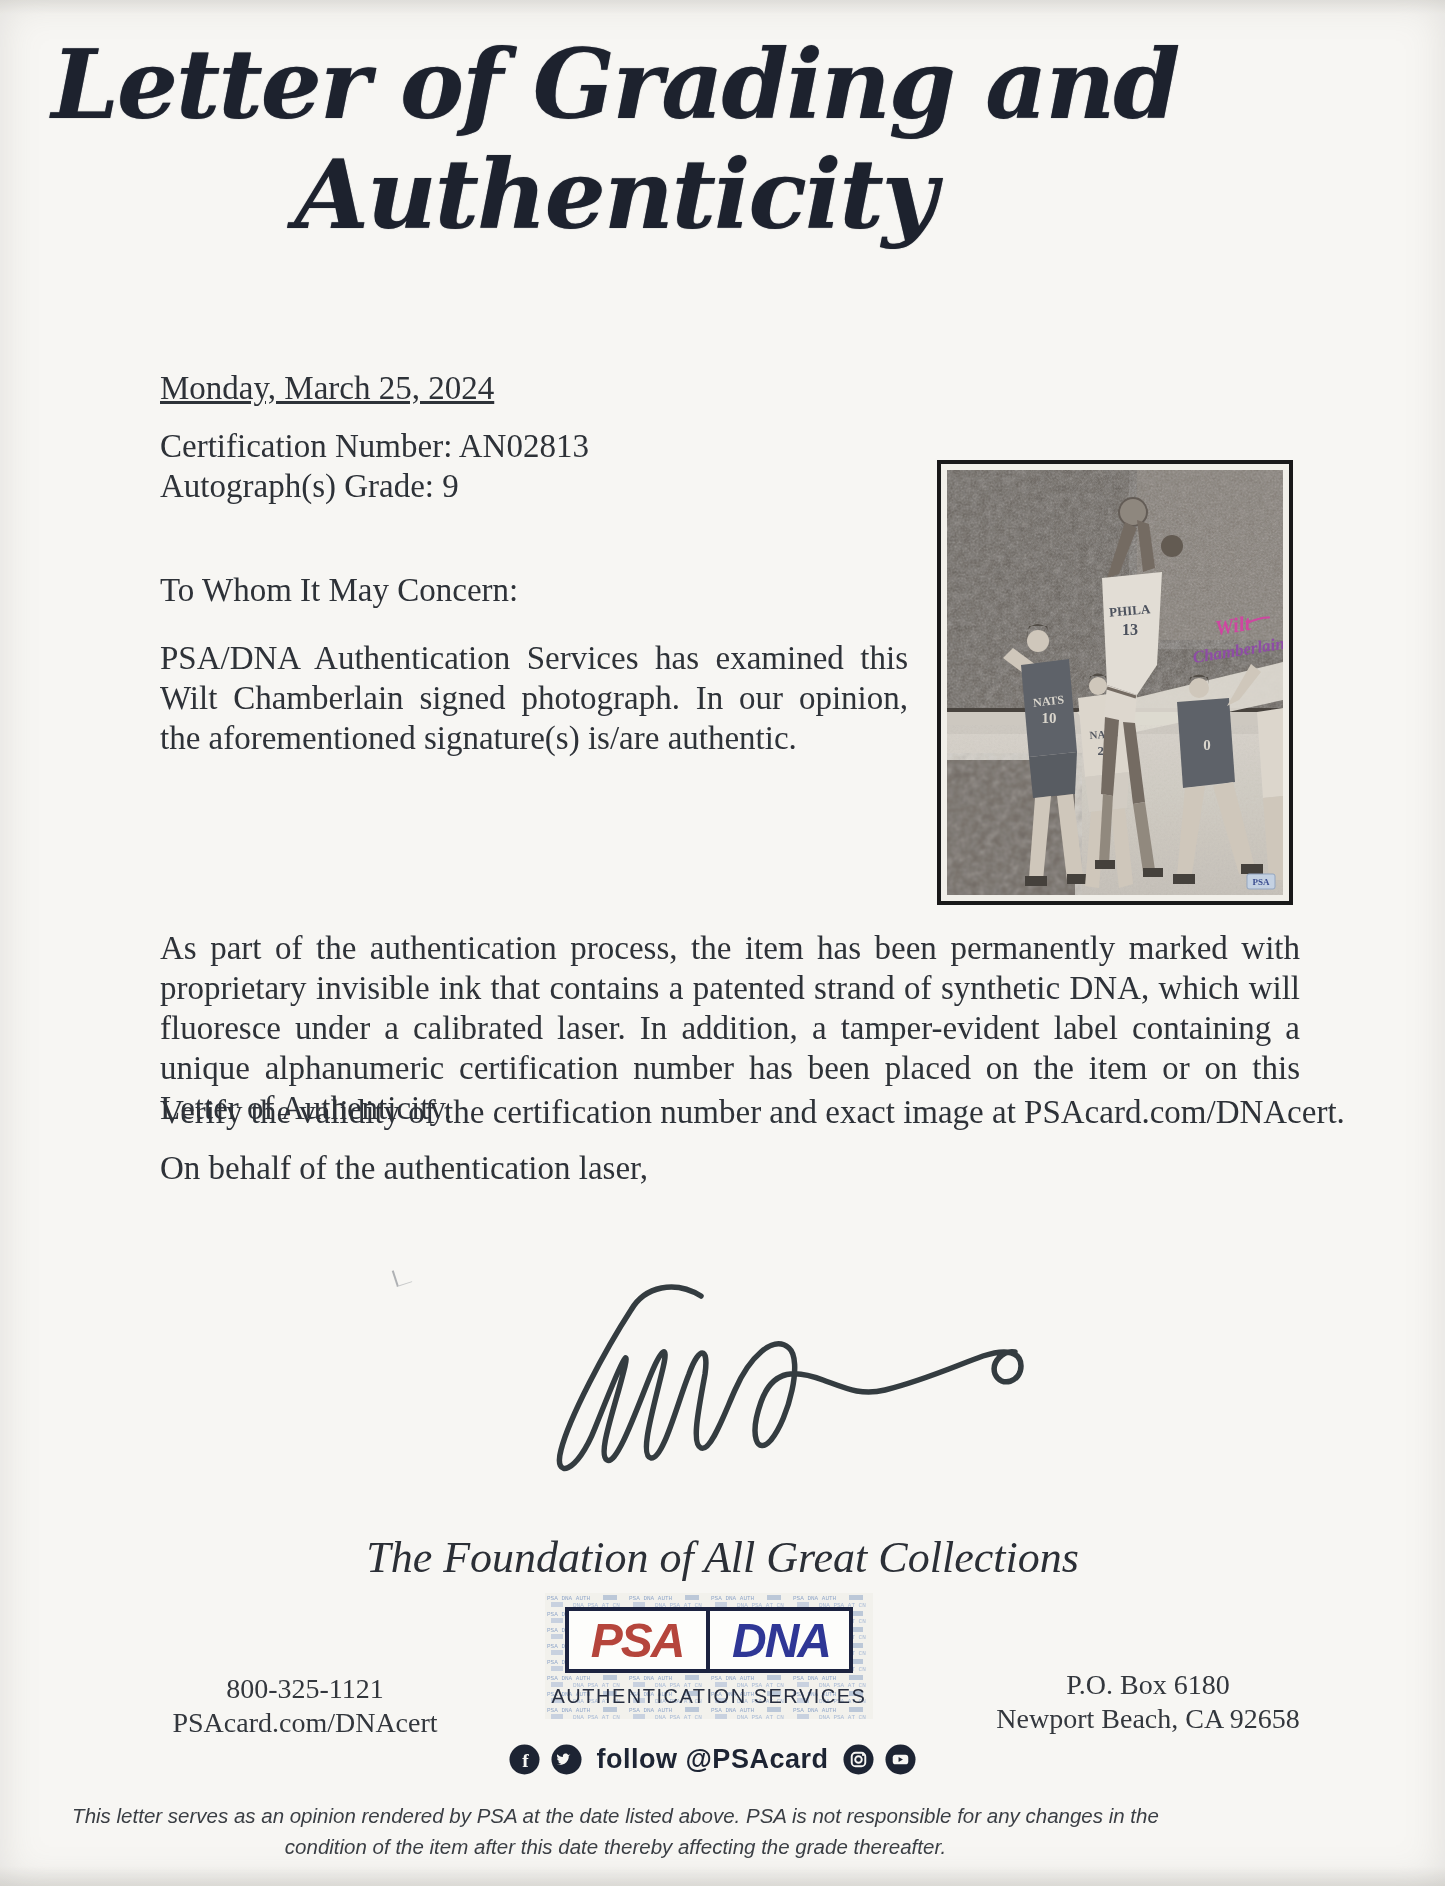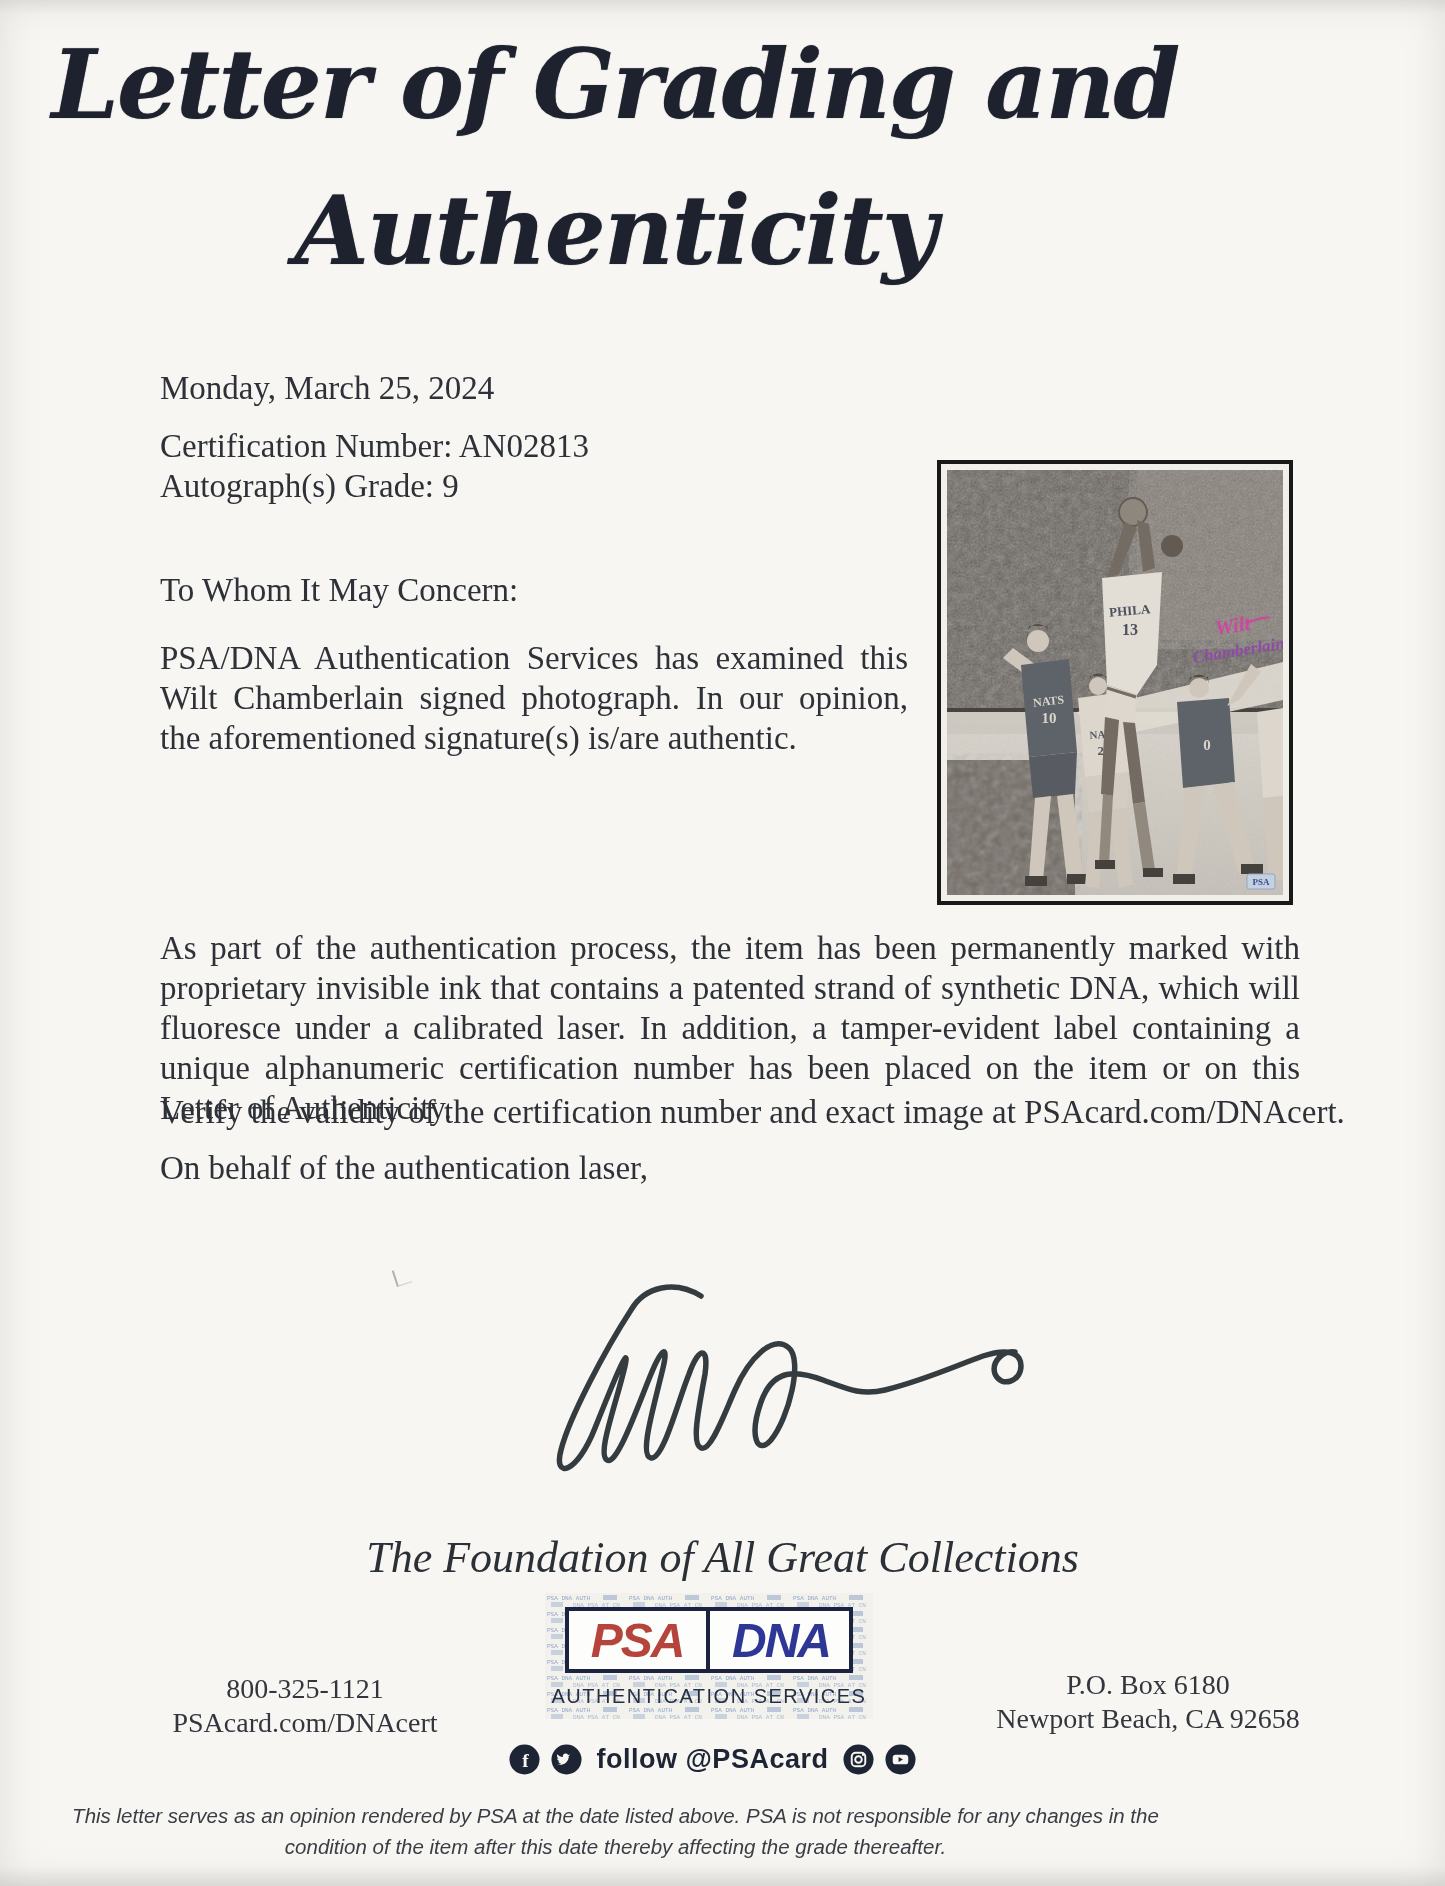--- a/index.html
+++ b/index.html
@@ -16,21 +16,21 @@
   .abs{position:absolute;}
   
   .title{
     left:0; width:1230px; text-align:center;
     font-family:"DejaVu Serif", serif;
     font-style:italic; font-weight:bold;
     color:#1d222e; letter-spacing:-2px;
     text-shadow:0 0 1px rgba(29,34,46,.6);
   }
   .title-1{top:28px; font-size:96px;}
-  .title-2{top:138px; font-size:96px;margin-top:36px;}
+  .title-2{top:138px; font-size:96px;}
   
   .bodytxt{font-size:33px; line-height:40px;}
   .just{text-align:justify; text-justify:inter-word;}
   .meta-block div{line-height:40px;}
   
   .photo{left:937px; top:460px; width:356px; height:445px;}
   
   .signature{left:505px; top:1278px; width:545px; height:215px;}
   .stray{left:394px; top:1268px; width:14px; height:16px; border-left:2px solid rgba(90,95,105,.45);
          transform:rotate(-18deg); border-bottom:1px solid rgba(90,95,105,.3);}
@@ -61,21 +61,21 @@
   }
 </style>
 </head>
 <body>
 
 <div class="page">
 
   <div class="abs title title-1">Letter of Grading and</div>
   <div class="abs title title-2">Authenticity</div>
 
-  <div class="abs bodytxt" style="left:160px; top:368px;">Monday, March 25, 2024</div>
+  <div class="abs bodytxt" style="left:160px; top:368px;text-decoration:underline;">Monday, March 25, 2024</div>
   <div class="abs bodytxt meta-block" style="left:160px; top:426px;">
     <div>Certification Number: AN02813</div>
     <div>Autograph(s) Grade: 9</div>
   </div>
 
   <div class="abs bodytxt" style="left:160px; top:570px;">To Whom It May Concern:</div>
 
   <div class="abs bodytxt just" style="left:160px; top:638px; width:748px;">PSA/DNA Authentication Services has examined this Wilt Chamberlain signed photograph. In our opinion, the aforementioned signature(s) is/are authentic.</div>
 
   <div class="abs photo">

